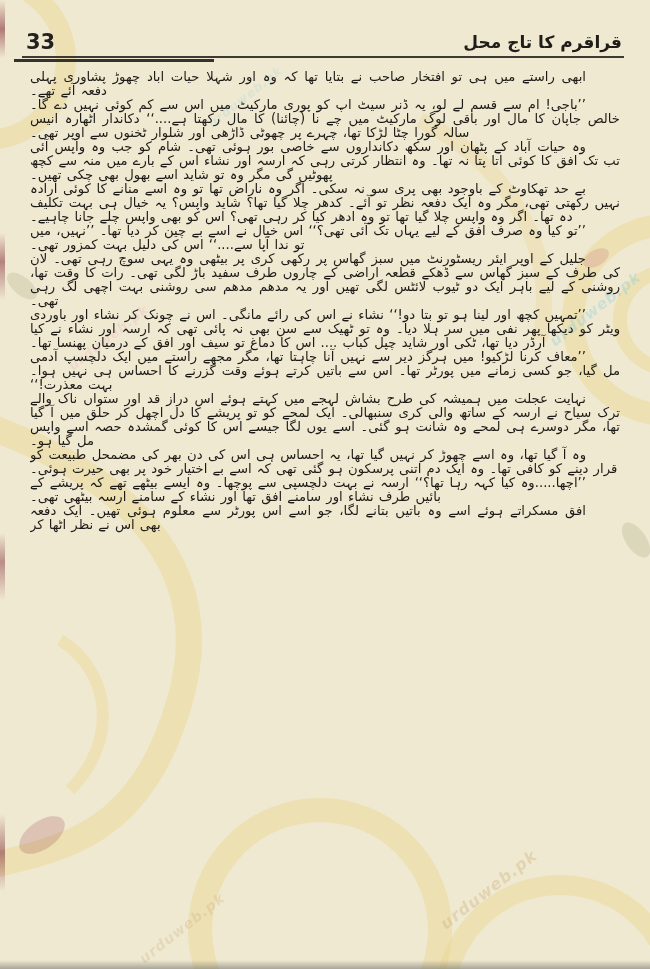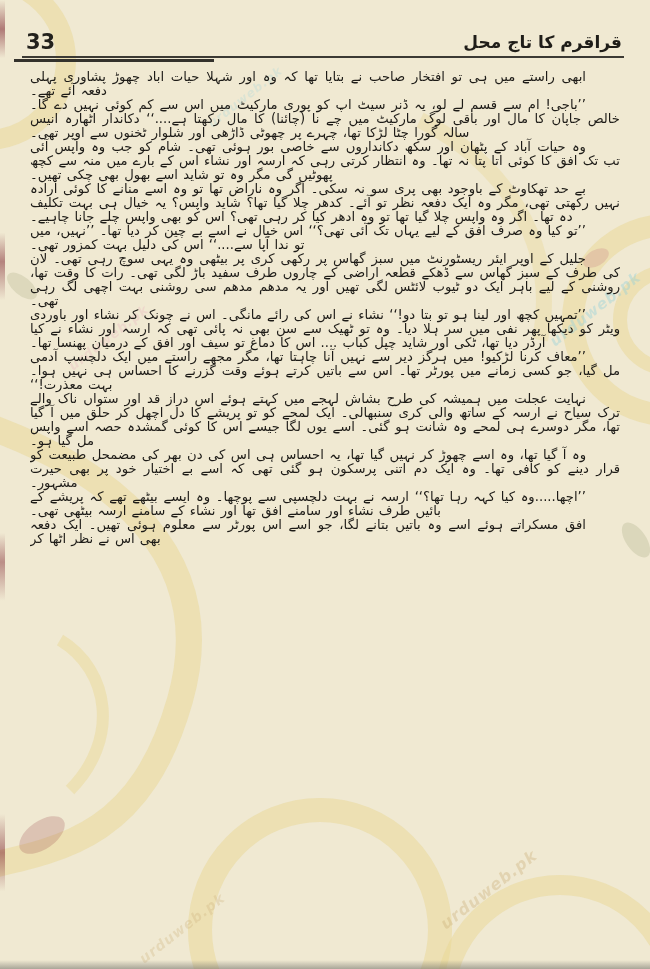--- a/index.html
+++ b/index.html
@@ -136,21 +136,21 @@
   <div class="content">
     <p>ابھی راستے میں ہی تو افتخار صاحب نے بتایا تھا کہ وہ اور شہلا حیات آباد چھوڑ پشاوری پہلی دفعہ آئے تھے۔</p>
     <p>’’باجی! ام سے قسم لے لو، یہ ڈنر سیٹ اپ کو پوری مارکیٹ میں اس سے کم کوئی نہیں دے گا۔ خالص جاپان کا مال اور باقی لوگ مارکیٹ میں چے نا (چائنا) کا مال رکھتا ہے....‘‘ دکاندار اٹھارہ انیس سالہ گورا چٹا لڑکا تھا، چہرے پر چھوٹی ڈاڑھی اور شلوار ٹخنوں سے اوپر تھی۔</p>
     <p>وہ حیات آباد کے پٹھان اور سکھ دکانداروں سے خاصی بور ہوئی تھی۔ شام کو جب وہ واپس آئی تب تک افق کا کوئی اتا پتا نہ تھا۔ وہ انتظار کرتی رہی کہ ارسہ اور نشاء اس کے بارے میں منہ سے کچھ پھوٹیں گی مگر وہ تو شاید اسے بھول بھی چکی تھیں۔</p>
     <p>بے حد تھکاوٹ کے باوجود بھی پری سو نہ سکی۔ اگر وہ ناراض تھا تو وہ اسے منانے کا کوئی ارادہ نہیں رکھتی تھی، مگر وہ ایک دفعہ نظر تو آئے۔ کدھر چلا گیا تھا؟ شاید واپس؟ یہ خیال ہی بہت تکلیف دہ تھا۔ اگر وہ واپس چلا گیا تھا تو وہ ادھر کیا کر رہی تھی؟ اس کو بھی واپس چلے جانا چاہیے۔</p>
     <p>’’تو کیا وہ صرف افق کے لیے یہاں تک آئی تھی؟‘‘ اس خیال نے اسے بے چین کر دیا تھا۔ ’’نہیں، میں تو ندا آپا سے....‘‘ اس کی دلیل بہت کمزور تھی۔</p>
     <p>جلیل کے اوپر ایئر ریسٹورنٹ میں سبز گھاس پر رکھی کری پر بیٹھی وہ یہی سوچ رہی تھی۔ لان کی طرف کے سبز گھاس سے ڈھکے قطعہ اراضی کے چاروں طرف سفید باڑ لگی تھی۔ رات کا وقت تھا، روشنی کے لیے باہر ایک دو ٹیوب لائٹس لگی تھیں اور یہ مدھم مدھم سی روشنی بہت اچھی لگ رہی تھی۔</p>
     <p>’’تمہیں کچھ اور لینا ہو تو بتا دو!‘‘ نشاء نے اس کی رائے مانگی۔ اس نے چونک کر نشاء اور باوردی ویٹر کو دیکھا پھر نفی میں سر ہلا دیا۔ وہ تو ٹھیک سے سن بھی نہ پائی تھی کہ ارسہ اور نشاء نے کیا آرڈر دیا تھا، ٹکی اور شاید چپل کباب .... اس کا دماغ تو سیف اور افق کے درمیان پھنسا تھا۔</p>
     <p>’’معاف کرنا لڑکیو! میں ہرگز دیر سے نہیں آنا چاہتا تھا، مگر مجھے راستے میں ایک دلچسپ آدمی مل گیا، جو کسی زمانے میں پورٹر تھا۔ اس سے باتیں کرتے ہوئے وقت گزرنے کا احساس ہی نہیں ہوا۔ بہت معذرت!‘‘</p>
     <p>نہایت عجلت میں ہمیشہ کی طرح بشاش لہجے میں کہتے ہوئے اس دراز قد اور ستواں ناک والے ترک سیاح نے ارسہ کے ساتھ والی کری سنبھالی۔ ایک لمحے کو تو پریشے کا دل اچھل کر حلق میں آ گیا تھا، مگر دوسرے ہی لمحے وہ شانت ہو گئی۔ اسے یوں لگا جیسے اس کا کوئی گمشدہ حصہ اسے واپس مل گیا ہو۔</p>
-    <p>وہ آ گیا تھا، وہ اسے چھوڑ کر نہیں گیا تھا، یہ احساس ہی اس کی دن بھر کی مضمحل طبیعت کو قرار دینے کو کافی تھا۔ وہ ایک دم اتنی پرسکون ہو گئی تھی کہ اسے بے اختیار خود پر بھی حیرت مشہور۔</p>
+    <p>وہ آ گیا تھا، وہ اسے چھوڑ کر نہیں گیا تھا، یہ احساس ہی اس کی دن بھر کی مضمحل طبیعت کو قرار دینے کو کافی تھا۔ وہ ایک دم اتنی پرسکون ہو گئی تھی کہ اسے بے اختیار خود پر بھی حیرت ہوئی۔</p>
     <p>’’اچھا.....وہ کیا کہہ رہا تھا؟‘‘ ارسہ نے بہت دلچسپی سے پوچھا۔ وہ ایسے بیٹھے تھے کہ پریشے کے بائیں طرف نشاء اور سامنے افق تھا اور نشاء کے سامنے ارسہ بیٹھی تھی۔</p>
     <p>افق مسکراتے ہوئے اسے وہ باتیں بتانے لگا، جو اسے اس پورٹر سے معلوم ہوئی تھیں۔ ایک دفعہ بھی اس نے نظر اٹھا کر</p>
   </div>
 
   <div class="left-scan-edge"></div>
   <div class="bottom-scan-edge"></div>
 
 </div>
 
 </body></html>

